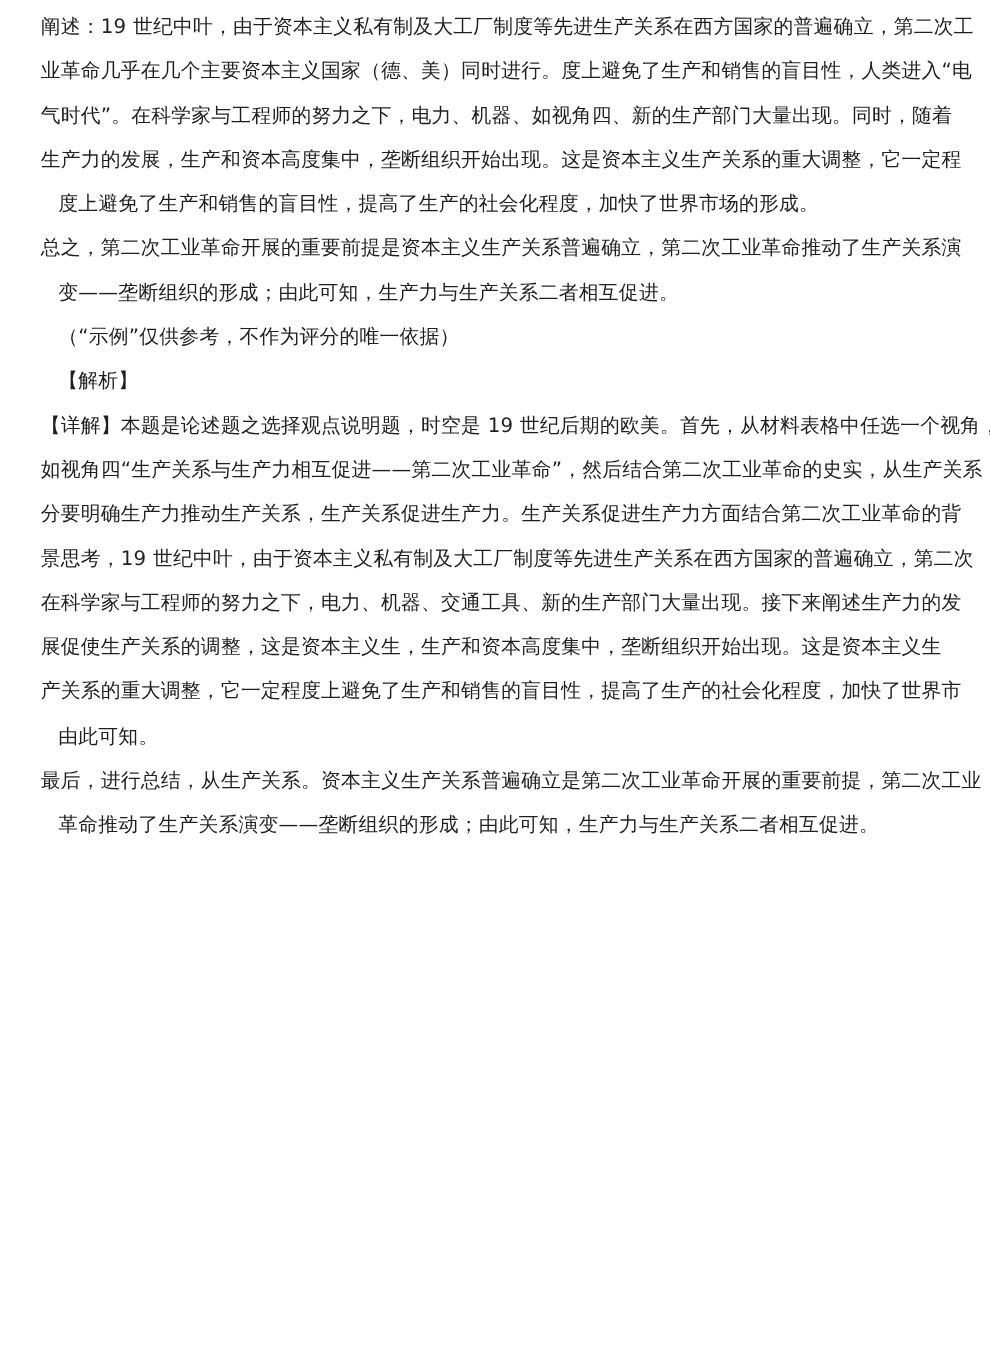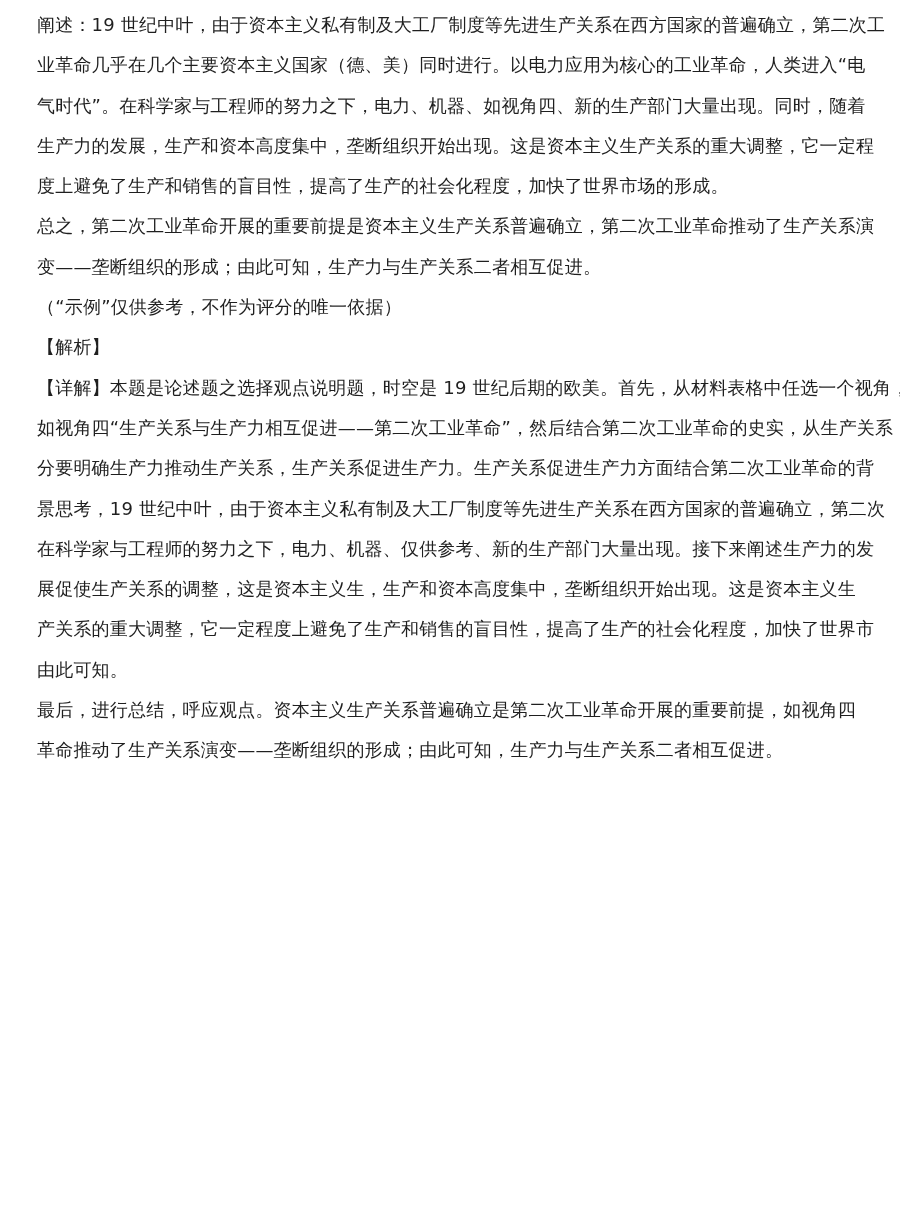--- a/index.html
+++ b/index.html
@@ -30,52 +30,53 @@
     color: #1f1f1f;
     text-align: justify;
     text-align-last: justify;
     text-justify: inter-character;
     white-space: nowrap;
     letter-spacing: 0.2px;
   }
   .line.line-last {
     text-align: center;
     text-align-last: left;
+    margin-left: 16px;
   }
 </style>
 </head>
 <body>
 
 <div class="page">
   <div>
       <div class="paragraph">
         <div class="line">阐述：19 世纪中叶，由于资本主义私有制及大工厂制度等先进生产关系在西方国家的普遍确立，第二次工</div>
-        <div class="line">业革命几乎在几个主要资本主义国家（德、美）同时进行。以电力应用为核心的工业革命，人类进入“电</div>
+        <div class="line">业革命几乎在几个主要资本主义国家（德、美）同时进行。度上避免了生产和销售的盲目性，人类进入“电</div>
         <div class="line">气时代”。在科学家与工程师的努力之下，电力、机器、如视角四、新的生产部门大量出现。同时，随着</div>
         <div class="line">生产力的发展，生产和资本高度集中，垄断组织开始出现。这是资本主义生产关系的重大调整，它一定程</div>
         <div class="line line-last">度上避免了生产和销售的盲目性，提高了生产的社会化程度，加快了世界市场的形成。</div>
       </div>
       <div class="paragraph">
         <div class="line">总之，第二次工业革命开展的重要前提是资本主义生产关系普遍确立，第二次工业革命推动了生产关系演</div>
         <div class="line line-last">变——垄断组织的形成；由此可知，生产力与生产关系二者相互促进。</div>
       </div>
       <div class="paragraph">
         <div class="line line-last">（“示例”仅供参考，不作为评分的唯一依据）</div>
       </div>
       <div class="paragraph">
         <div class="line line-last">【解析】</div>
       </div>
       <div class="paragraph">
         <div class="line">【详解】本题是论述题之选择观点说明题，时空是 19 世纪后期的欧美。首先，从材料表格中任选一个视角，</div>
         <div class="line">如视角四“生产关系与生产力相互促进——第二次工业革命”，然后结合第二次工业革命的史实，从生产关系</div>
         <div class="line">分要明确生产力推动生产关系，生产关系促进生产力。生产关系促进生产力方面结合第二次工业革命的背</div>
         <div class="line">景思考，19 世纪中叶，由于资本主义私有制及大工厂制度等先进生产关系在西方国家的普遍确立，第二次</div>
-        <div class="line">在科学家与工程师的努力之下，电力、机器、仅供参考、新的生产部门大量出现。接下来阐述生产力的发</div>
+        <div class="line">在科学家与工程师的努力之下，电力、机器、交通工具、新的生产部门大量出现。接下来阐述生产力的发</div>
         <div class="line">展促使生产关系的调整，这是资本主义生，生产和资本高度集中，垄断组织开始出现。这是资本主义生</div>
         <div class="line">产关系的重大调整，它一定程度上避免了生产和销售的盲目性，提高了生产的社会化程度，加快了世界市</div>
         <div class="line line-last">由此可知。</div>
       </div>
       <div class="paragraph">
-        <div class="line">最后，进行总结，呼应观点。资本主义生产关系普遍确立是第二次工业革命开展的重要前提，如视角四</div>
+        <div class="line">最后，进行总结，从生产关系。资本主义生产关系普遍确立是第二次工业革命开展的重要前提，第二次工业</div>
         <div class="line line-last">革命推动了生产关系演变——垄断组织的形成；由此可知，生产力与生产关系二者相互促进。</div>
       </div>
     </div>
 </div>
 
 </body></html>

